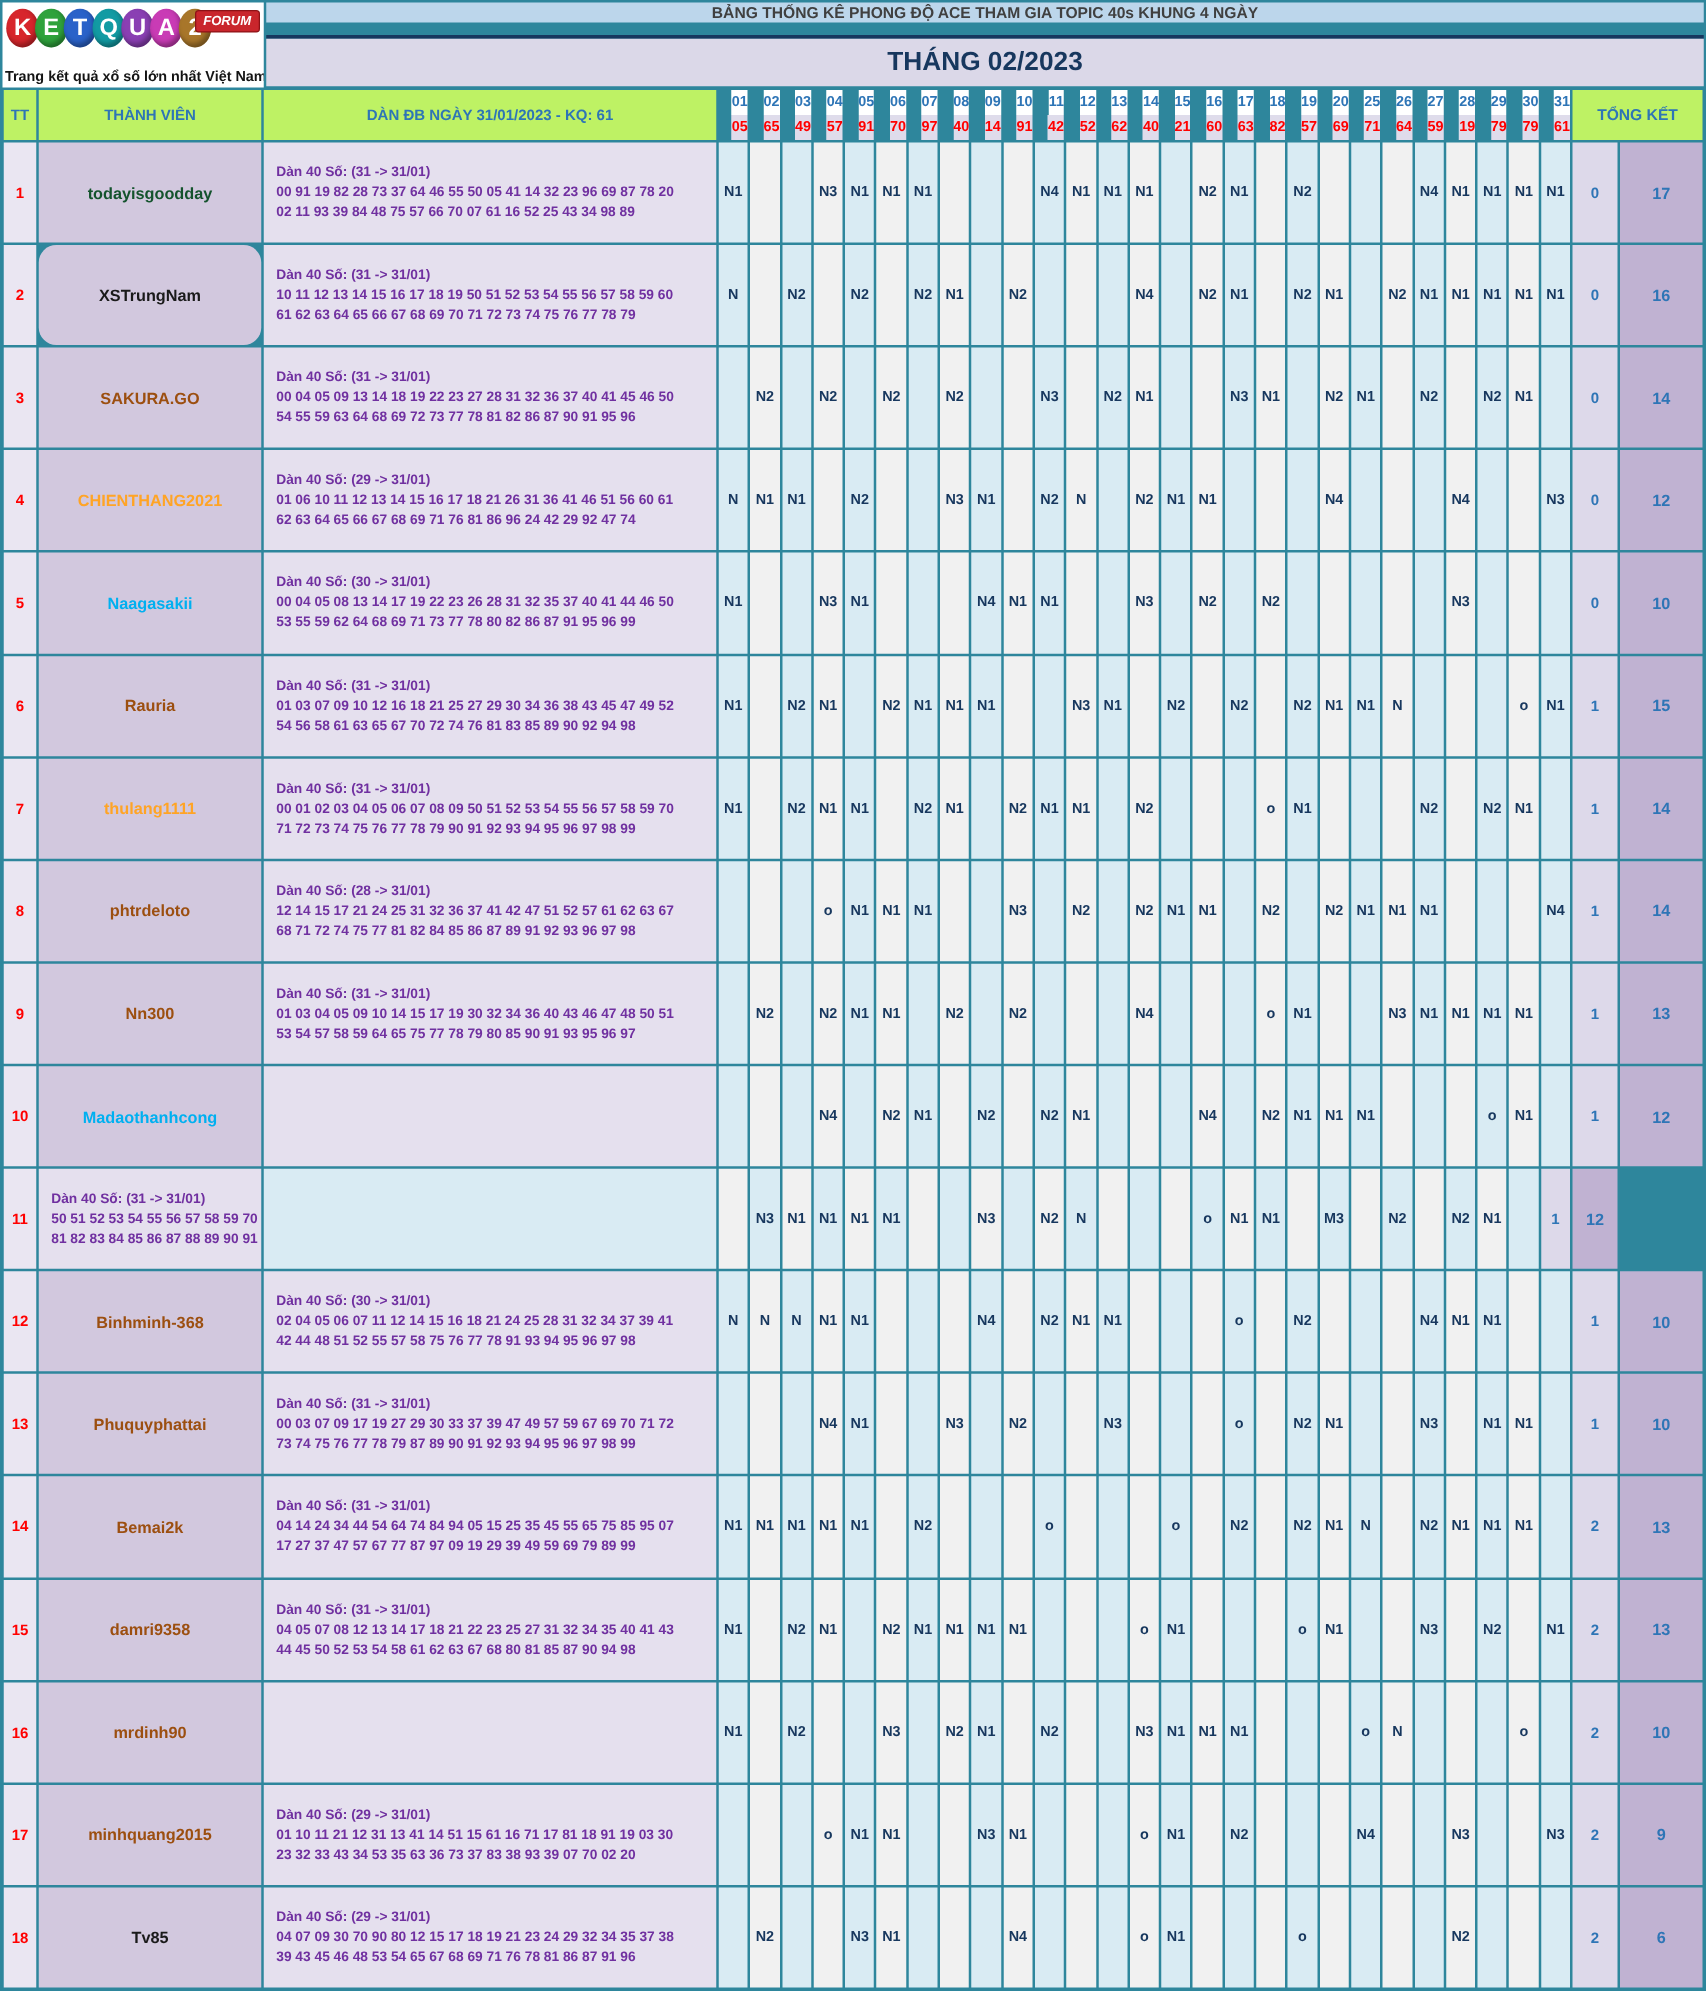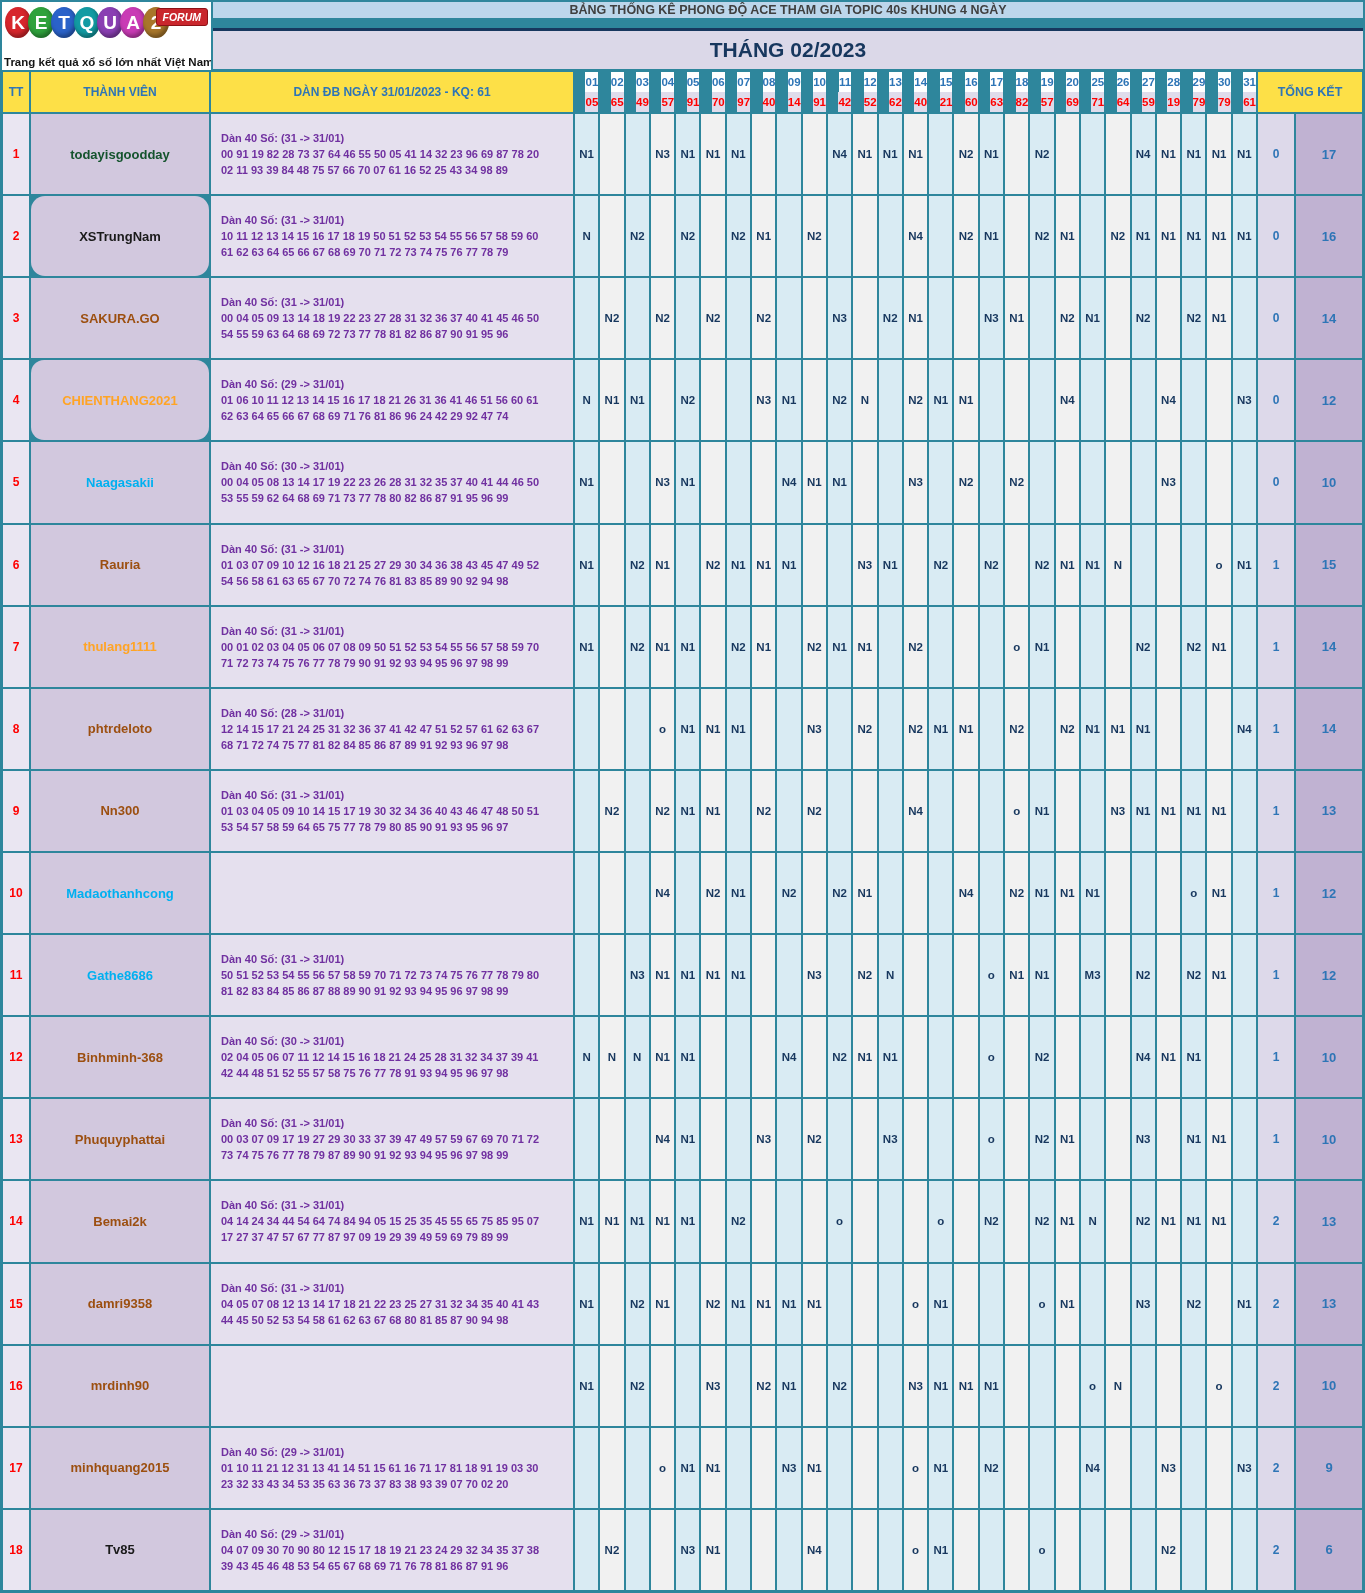--- a/index.html
+++ b/index.html
@@ -17,21 +17,21 @@
   .banner1{position:absolute;left:213px;top:2px;right:2px;height:16px;background:#BCD6EB;
        display:flex;align-items:center;justify-content:center;color:#404040;font-weight:bold;font-size:12.5px;text-align:center;}
   .sep{position:absolute;left:213px;top:28px;right:2px;height:3px;background:#17375E;}
   .banner2{position:absolute;left:213px;top:31px;right:2px;height:38px;background:#DBD8E8;
        display:flex;align-items:center;justify-content:center;color:#17375E;font-weight:bold;font-size:21px;}
 
   
   .gridcols{display:grid;grid-template-columns:26px 178px 362px repeat(27,1fr) 36px 66px;gap:2px;padding:0 3px;}
 
   .headcells{position:absolute;left:0;top:72px;width:100%;height:40px;box-sizing:border-box;}
-  .hc{background:#fde047;color:#2E75B6;font-weight:bold;font-size:12px;display:flex;align-items:center;justify-content:center;text-align:center;}
+  .hc{background:#bef264;color:#2E75B6;font-weight:bold;font-size:12px;display:flex;align-items:center;justify-content:center;text-align:center;}
   .hc.total{grid-column:span 2;font-size:12.5px;}
   .day-col{display:flex;flex-direction:column;gap:0;align-items:flex-end;}
   .day-label,.day-result{flex:1;display:flex;align-items:center;justify-content:center;font-weight:bold;font-size:11.5px;}
   .day-label{background:#FFFFFF;color:#2E75B6;}
   .day-result{background:#DFDCEB;color:#FF0000;}
 
   
   .tbody{position:absolute;left:0;top:114px;bottom:0;width:100%;box-sizing:border-box;
          display:flex;flex-direction:column;gap:2px;padding:0 0 3px 0;}
   .row{flex:1;box-sizing:border-box;}
@@ -259,21 +259,21 @@
         <div class="cell mark-cell blue">N2</div>
         <div class="cell mark-cell gray"></div>
         <div class="cell mark-cell blue">N2</div>
         <div class="cell mark-cell gray">N1</div>
         <div class="cell mark-cell blue"></div>
         <div class="cell o-cell">0</div>
     <div class="cell sum-cell">14</div>
   </div>
       <div class="row gridcols">
     <div class="cell tt-cell">4</div>
-    <div class="cell member-cell" style="color: rgb(255, 164, 37); border-radius: 13px;">CHIENTHANG2021</div>
+    <div class="cell member-cell" style="color: rgb(255, 164, 37);">CHIENTHANG2021</div>
     <div class="cell dan-cell">
       <div>Dàn 40 Số: (29 -&gt; 31/01)</div>
       <div>01 06 10 11 12 13 14 15 16 17 18 21 26 31 36 41 46 51 56 60 61</div>
       <div>62 63 64 65 66 67 68 69 71 76 81 86 96 24 42 29 92 47 74</div>
     </div>
     <div class="cell mark-cell blue">N</div>
         <div class="cell mark-cell gray">N1</div>
         <div class="cell mark-cell blue">N1</div>
         <div class="cell mark-cell gray"></div>
         <div class="cell mark-cell blue">N2</div>
@@ -525,21 +525,20 @@
         <div class="cell mark-cell blue"></div>
         <div class="cell mark-cell gray"></div>
         <div class="cell mark-cell blue">o</div>
         <div class="cell mark-cell gray">N1</div>
         <div class="cell mark-cell blue"></div>
         <div class="cell o-cell">1</div>
     <div class="cell sum-cell">12</div>
   </div>
       <div class="row gridcols">
     <div class="cell tt-cell">11</div>
-    <div class="cell member-cell" style="color: rgb(0, 176, 240);">Gathe8686</div>
     <div class="cell dan-cell">
       <div>Dàn 40 Số: (31 -&gt; 31/01)</div>
       <div>50 51 52 53 54 55 56 57 58 59 70 71 72 73 74 75 76 77 78 79 80</div>
       <div>81 82 83 84 85 86 87 88 89 90 91 92 93 94 95 96 97 98 99</div>
     </div>
     <div class="cell mark-cell blue"></div>
         <div class="cell mark-cell gray"></div>
         <div class="cell mark-cell blue">N3</div>
         <div class="cell mark-cell gray">N1</div>
         <div class="cell mark-cell blue">N1</div>

